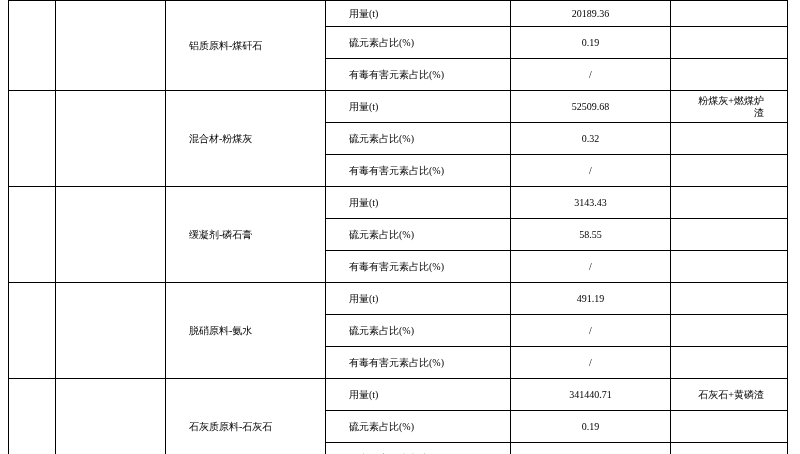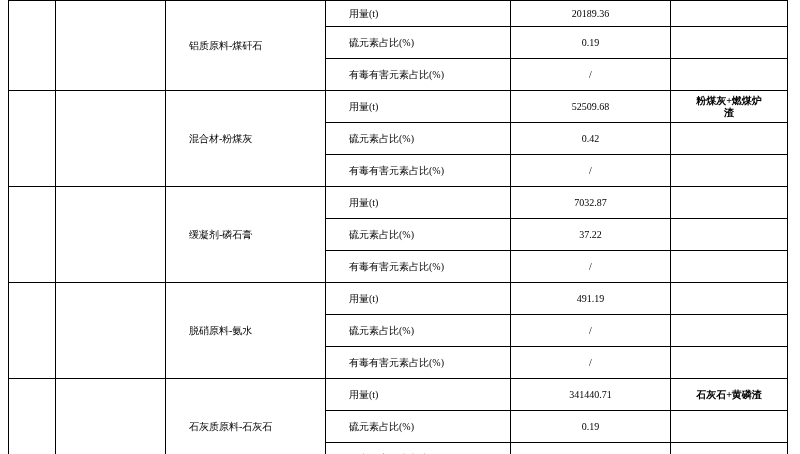--- a/index.html
+++ b/index.html
@@ -35,21 +35,21 @@
     vertical-align: middle;
     height: 32px;
     box-sizing: border-box;
     word-break: break-all;
   }
   td.c-idx { width: 40px; text-align: center; }
   td.c-cat { width: 110px; text-align: left; padding-left: 8px; }
   td.c-mat { width: 160px; text-align: left; padding-left: 8px; margin-top: 8px; }
   td.c-metric { width: 185px; text-align: left; padding-left: 6px; }
   td.c-val { width: 160px; text-align: center; padding-left: 6px; }
-  td.c-note { width: 117px; text-align: center; padding-left: 6px; font-weight: bold; }
+  td.c-note { width: 117px; text-align: right; padding-left: 6px; }
   .cn { font-family: "Liberation Serif", "DejaVu Serif", serif; }
   .num { font-family: "Liberation Serif", "DejaVu Serif", serif; }
   
   tr.first-row td { height: 26px; }
 </style>
 </head>
 <body>
 
 <div class="sheet">
   <table class="doc-table">
@@ -77,40 +77,40 @@
       <tr>
         <td class="c-idx" rowspan="3"></td>
         <td class="c-cat" rowspan="3"></td>
         <td class="c-mat cn" rowspan="3">混合材-粉煤灰</td>
         <td class="c-metric cn">用量(t)</td>
         <td class="c-val num">52509.68</td>
         <td class="c-note cn">粉煤灰+燃煤炉渣</td>
       </tr>
       <tr>
         <td class="c-metric cn">硫元素占比(%)</td>
-        <td class="c-val num">0.42</td>
+        <td class="c-val num">0.32</td>
         <td class="c-note cn"></td>
       </tr>
       <tr>
         <td class="c-metric cn">有毒有害元素占比(%)</td>
         <td class="c-val num">/</td>
         <td class="c-note cn"></td>
       </tr>
 
       <tr>
         <td class="c-idx" rowspan="3"></td>
         <td class="c-cat" rowspan="3"></td>
         <td class="c-mat cn" rowspan="3">缓凝剂-磷石膏</td>
         <td class="c-metric cn">用量(t)</td>
-        <td class="c-val num">7032.87</td>
+        <td class="c-val num">3143.43</td>
         <td class="c-note cn"></td>
       </tr>
       <tr>
         <td class="c-metric cn">硫元素占比(%)</td>
-        <td class="c-val num">37.22</td>
+        <td class="c-val num">58.55</td>
         <td class="c-note cn"></td>
       </tr>
       <tr>
         <td class="c-metric cn">有毒有害元素占比(%)</td>
         <td class="c-val num">/</td>
         <td class="c-note cn"></td>
       </tr>
 
       <tr>
         <td class="c-idx" rowspan="3"></td>

